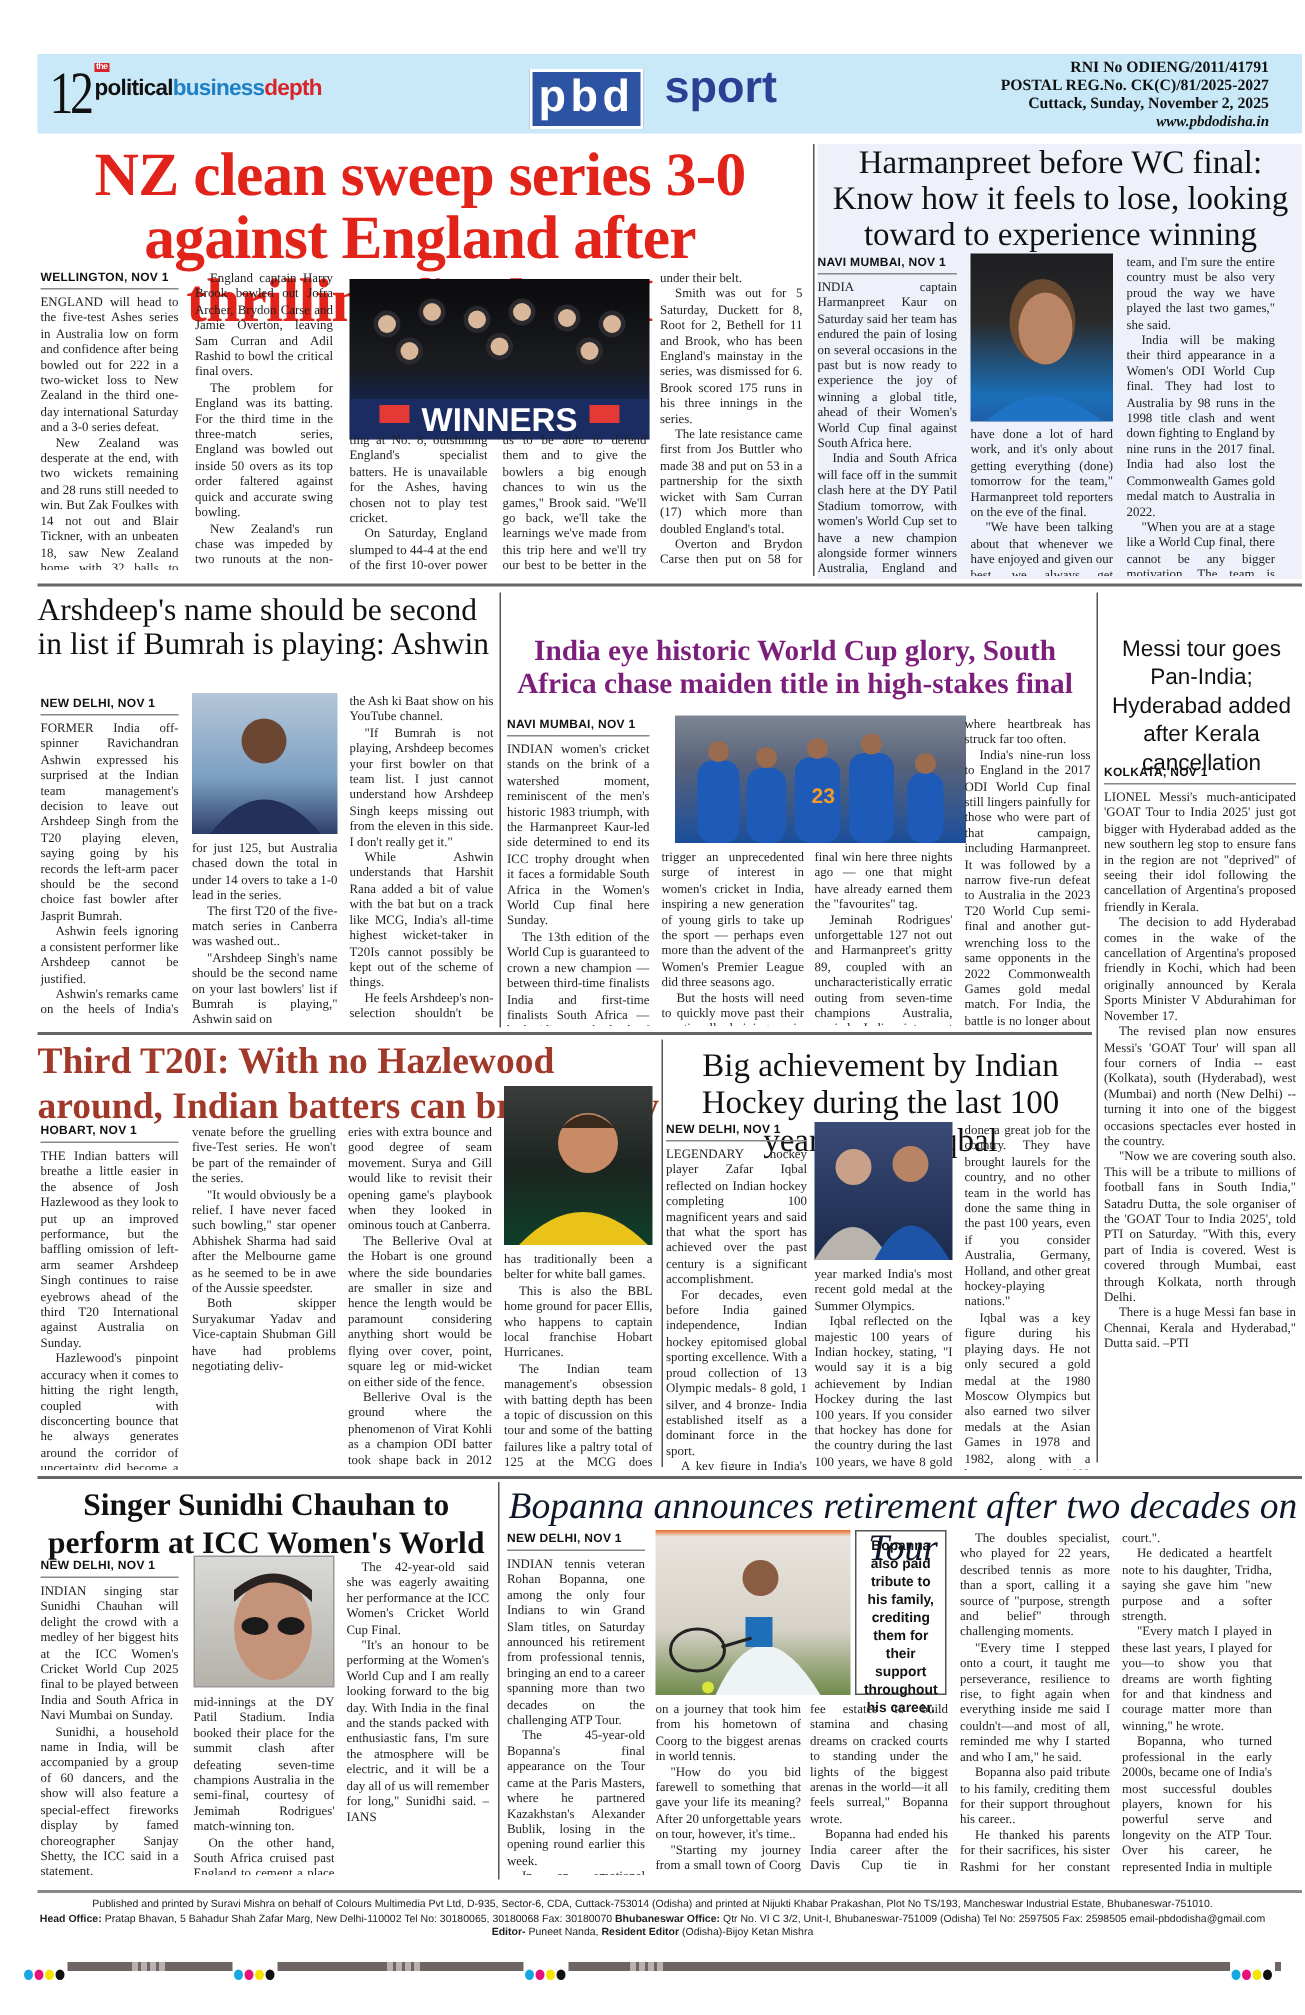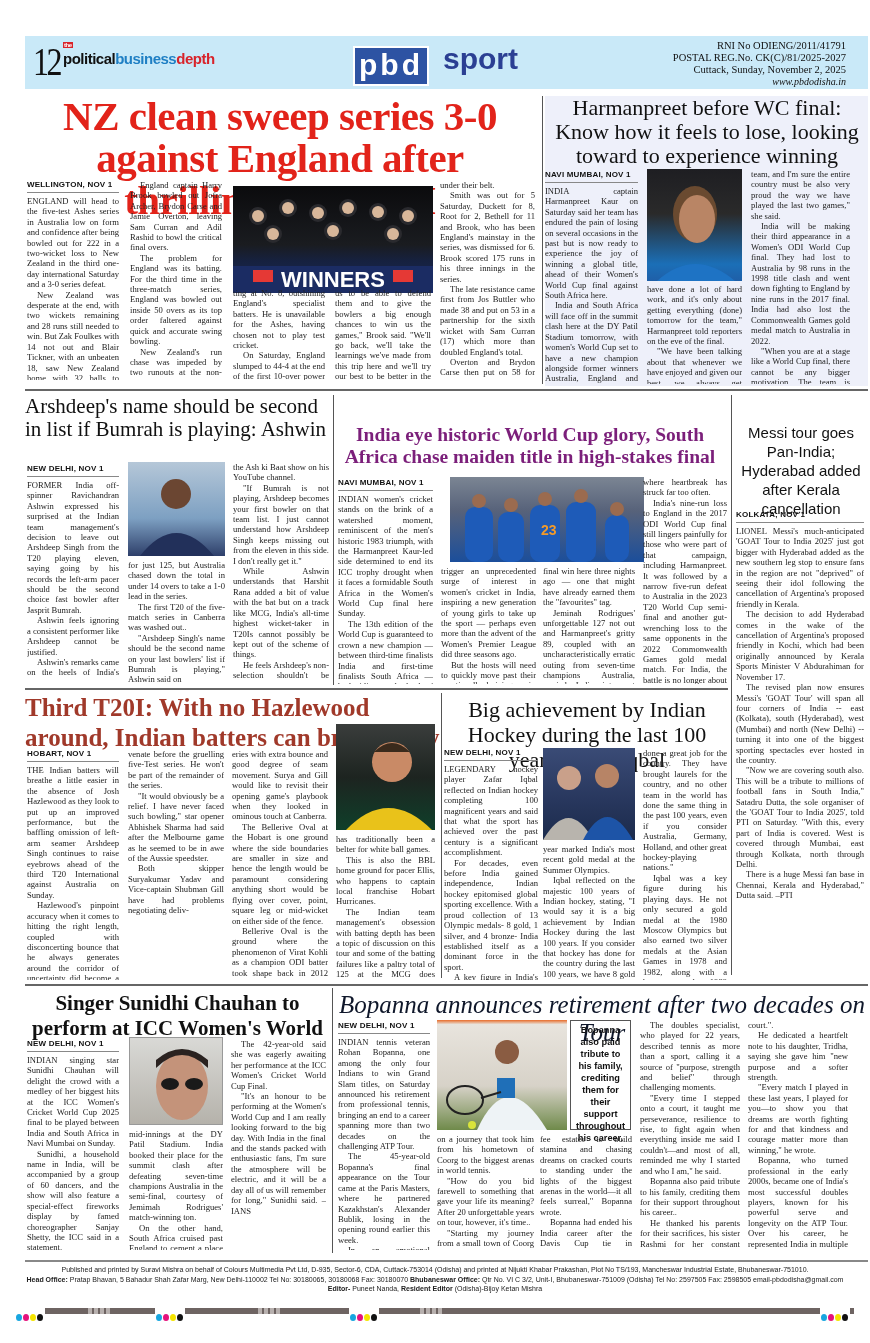--- a/index.html
+++ b/index.html
@@ -5,21 +5,21 @@
 *{box-sizing:border-box;margin:0;padding:0}
 body{width:870px;height:1343px;background:#fff;font-family:"Liberation Serif",serif;color:#111;position:relative;overflow:hidden}
 .abs{position:absolute}
 .masthead{left:25px;top:36px;width:843px;height:53px;background:#c9e9f8}
 .pgno{left:8px;top:2px;font-family:"Liberation Serif",serif;font-size:40px;line-height:48px;color:#111;letter-spacing:-3px;transform:scaleX(0.8);transform-origin:left}
 .brand{left:38px;top:14px;font-family:"Liberation Sans",sans-serif;font-weight:bold;font-size:15px;letter-spacing:-0.5px}
 .brand .the{position:absolute;left:0;top:-8px;font-size:6px;background:#d8232a;color:#fff;padding:0 1px}
 .brand .p1{color:#111}.brand .p2{color:#1f7fc4}.brand .p3{color:#d8232a}
 .pbd{left:328px;top:10px;width:76px;height:40px;background:#2d53a3;border:2px solid #fff;color:#fff;font-family:"Liberation Sans",sans-serif;font-weight:bold;font-size:30px;line-height:34px;text-align:center;letter-spacing:3px}
 .sport{left:418px;top:6px;font-family:"Liberation Sans",sans-serif;font-weight:bold;font-size:30px;color:#2b3f93}
-.reg{right:22px;top:4px;text-align:right;font-family:"Liberation Serif",serif;font-weight:normal;font-size:10.5px;line-height:12px;color:#111}
+.reg{right:22px;top:4px;text-align:right;font-family:"Liberation Serif",serif;font-weight:bold;font-size:10.5px;line-height:12px;color:#111}
 .reg .web{font-style:italic;font-size:10px}
 .h{font-family:"Liberation Serif",serif;text-align:center;line-height:1.05}
 .byline{font-family:"Liberation Sans",sans-serif;font-weight:bold;font-size:8px;border-bottom:1px solid #888;padding-bottom:3px;letter-spacing:0.2px}
 .txt{font-family:"Liberation Serif",serif;font-size:8.6px;line-height:10.4px;text-align:justify;color:#222;overflow:hidden}
 .txt p{text-indent:10px}
 .txt p.first{text-indent:0}
 .photo{overflow:hidden}
 .vline{background:#555;width:1px}
 .hline{background:#555;height:1px}
 .foot{font-family:"Liberation Sans",sans-serif;font-size:7px;color:#222;text-align:center;line-height:9.5px}
@@ -193,21 +193,21 @@
     <p>India's nine-run loss to England in the 2017 ODI World Cup final still lingers painfully for those who were part of that campaign, including Harmanpreet. It was followed by a narrow five-run defeat to Australia in the 2023 T20 World Cup semi-final and another gut-wrenching loss to the same opponents in the 2022 Commonwealth Games gold medal match. For India, the battle is no longer about proving skill or form, but about crossing the elusive final hurdle that has so often tripped them — including in this very tournament. –PTI</p>
 </div>
 
 <div class="abs vline" style="left:731px;top:395px;height:580px"></div>
 
 <div class="abs h" style="left:736px;top:423px;width:130px;font-family:'Liberation Sans',sans-serif;font-size:15px;line-height:19px;color:#111">Messi tour goes Pan-India; Hyderabad added after Kerala cancellation</div>
 <div class="abs byline" style="left:736px;top:510px;width:128px">KOLKATA, NOV 1</div>
 <div class="abs txt" style="left:736px;top:526px;width:128px;height:456px">
   <p class="first">LIONEL Messi's much-anticipated 'GOAT Tour to India 2025' just got bigger with Hyderabad added as the new southern leg stop to ensure fans in the region are not "deprived" of seeing their idol following the cancellation of Argentina's proposed friendly in Kerala.</p>
     <p>The decision to add Hyderabad comes in the wake of the cancellation of Argentina's proposed friendly in Kochi, which had been originally announced by Kerala Sports Minister V Abdurahiman for November 17.</p>
-    <p>The revised plan now ensures Messi's 'GOAT Tour' will span all four corners of India -- east (Kolkata), south (Hyderabad), west (Mumbai) and north (New Delhi) -- turning it into one of the biggest sporting spectacles ever hosted in the country.</p>
+    <p>The revised plan now ensures Messi's 'GOAT Tour' will span all four corners of India -- east (Kolkata), south (Hyderabad), west (Mumbai) and north (New Delhi) -- turning it into one of the biggest occasions spectacles ever hosted in the country.</p>
     <p>"Now we are covering south also. This will be a tribute to millions of football fans in South India," Satadru Dutta, the sole organiser of the 'GOAT Tour to India 2025', told PTI on Saturday. "With this, every part of India is covered. West is covered through Mumbai, east through Kolkata, north through Delhi.</p>
     <p>There is a huge Messi fan base in Chennai, Kerala and Hyderabad," Dutta said. –PTI</p>
 </div>
 
 <div class="abs hline" style="left:25px;top:688px;width:703px;height:2px;background:#666"></div>
 
 <div class="abs h" style="left:25px;top:693px;width:420px;font-size:25px;line-height:30px;font-weight:bold;color:#a0392a;text-align:left">Third T20I: With no Hazlewood around, Indian batters can breath easy</div>
 <div class="abs byline" style="left:27px;top:749px;width:92px">HOBART, NOV 1</div>
 <div class="abs txt" style="left:27px;top:765px;width:92px;height:215px">
   <p class="first">THE Indian batters will breathe a little easier in the absence of Josh Hazlewood as they look to put up an improved performance, but the baffling omission of left-arm seamer Arshdeep Singh continues to raise eyebrows ahead of the third T20 International against Australia on Sunday.</p>

